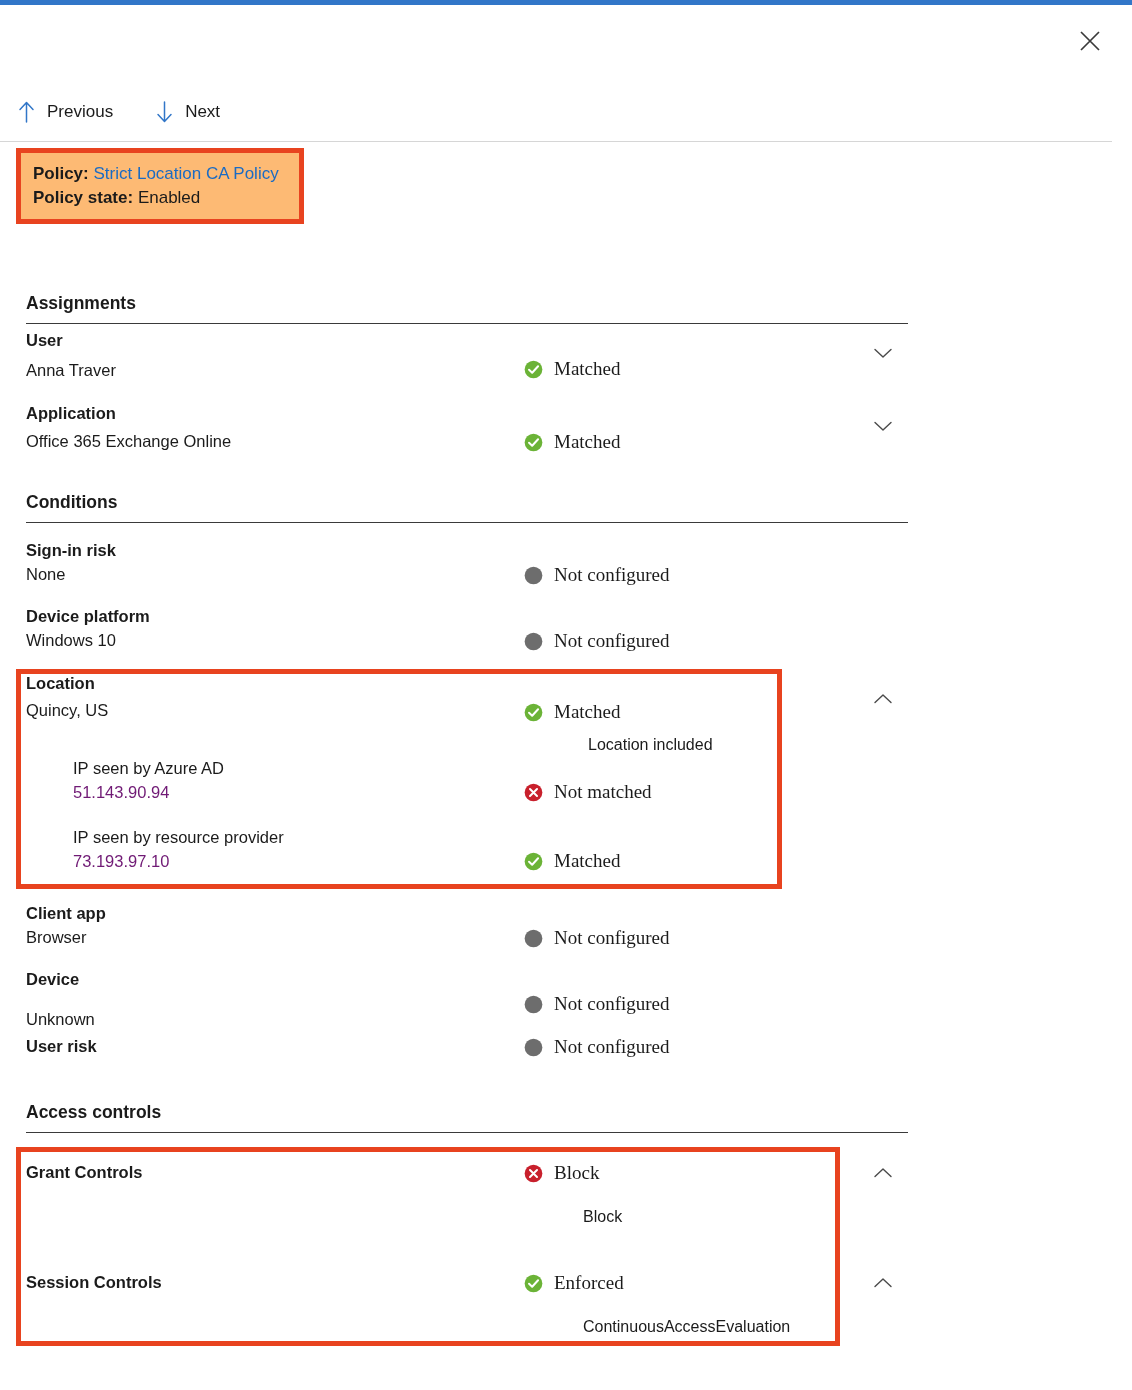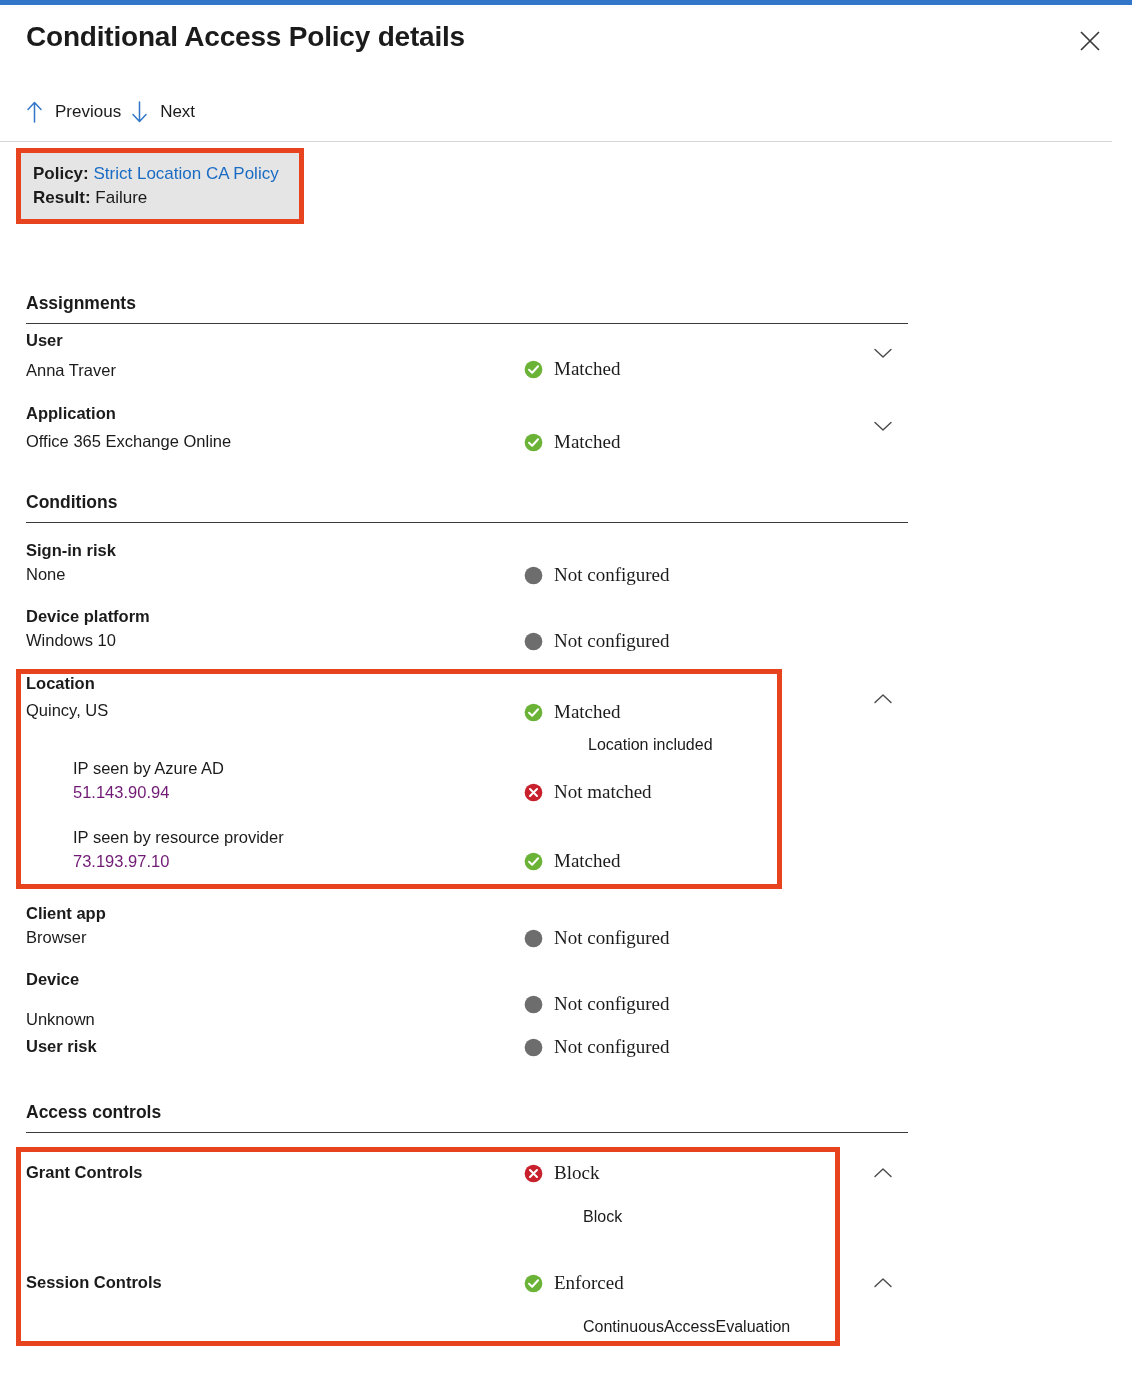--- a/index.html
+++ b/index.html
@@ -44,24 +44,24 @@
     right: 24px; top: 18px;
     width: 36px; height: 36px;
     display: flex; align-items: center; justify-content: center;
     cursor: pointer;
     color: #3a3a3a;
   }
   .close-btn svg { display: block; }
 
   .nav-bar {
     position: absolute;
-    left: 24px; top: 93px;
+    left: 16px; top: 93px;
     display: flex;
     align-items: flex-end;
-    gap: 6px;
+    gap: 39px;
   }
   .nav-item {
     display: flex;
     align-items: center;
     gap: 12px;
     cursor: pointer;
     font-size: 17px;
     color: #1b1b1b;
     padding: 3px 2px;
   }
@@ -80,21 +80,21 @@
     background: #d6d6d6;
   }
 
   
   .policy-summary {
     position: absolute;
     left: 16px; top: 148px;
     width: 288px;
     padding: 9px 0 9px 12px;
     border: 5px solid #e8431f;
-    background: #e5e5e5;
+    background: #fdba74;
   }
   .policy-line {
     font-size: 17px;
     line-height: 24px;
     color: #1b1b1b;
     white-space: nowrap;
   }
   .policy-line .lbl { font-weight: bold; }
   .policy-link { color: #1a6bc4; cursor: pointer; }
 
@@ -180,21 +180,20 @@
     background: transparent;
     pointer-events: none;
   }
 </style>
 </head>
 <body>
 
 <div class="top-accent"></div>
 
 <div class="panel-header">
-  <div class="panel-title">Conditional Access Policy details</div>
 
   <div class="close-btn">
     <span>
       <svg width="22" height="22" viewBox="0 0 22 22" aria-hidden="true">
         <path d="M2 2 L20 20 M20 2 L2 20" stroke="#3a3a3a" stroke-width="1.7" fill="none"></path>
       </svg>
     </span>
   </div>
 
   <div class="nav-bar">
@@ -218,22 +217,22 @@
 
   <div class="header-divider"></div>
 </div>
 
 <div class="policy-summary">
   <div class="policy-line">
     <span class="lbl">Policy:</span>
     <span class="policy-link">Strict Location CA Policy</span>
   </div>
   <div class="policy-line">
-    <span class="lbl">Result:</span>
-    <span>Failure</span>
+    <span class="lbl">Policy state:</span>
+    <span>Enabled</span>
   </div>
 </div>
 
 <div class="section-head" style="top:281px;margin-top:12px;">Assignments</div>
 
 <div class="row">
   <div class="row-name" style="top:331px;">User</div>
   <div class="row-value" style="top:361px;">Anna Traver</div>
   <div class="status" style="top:358px;">
     <svg class="ic" viewBox="0 0 20 20">

